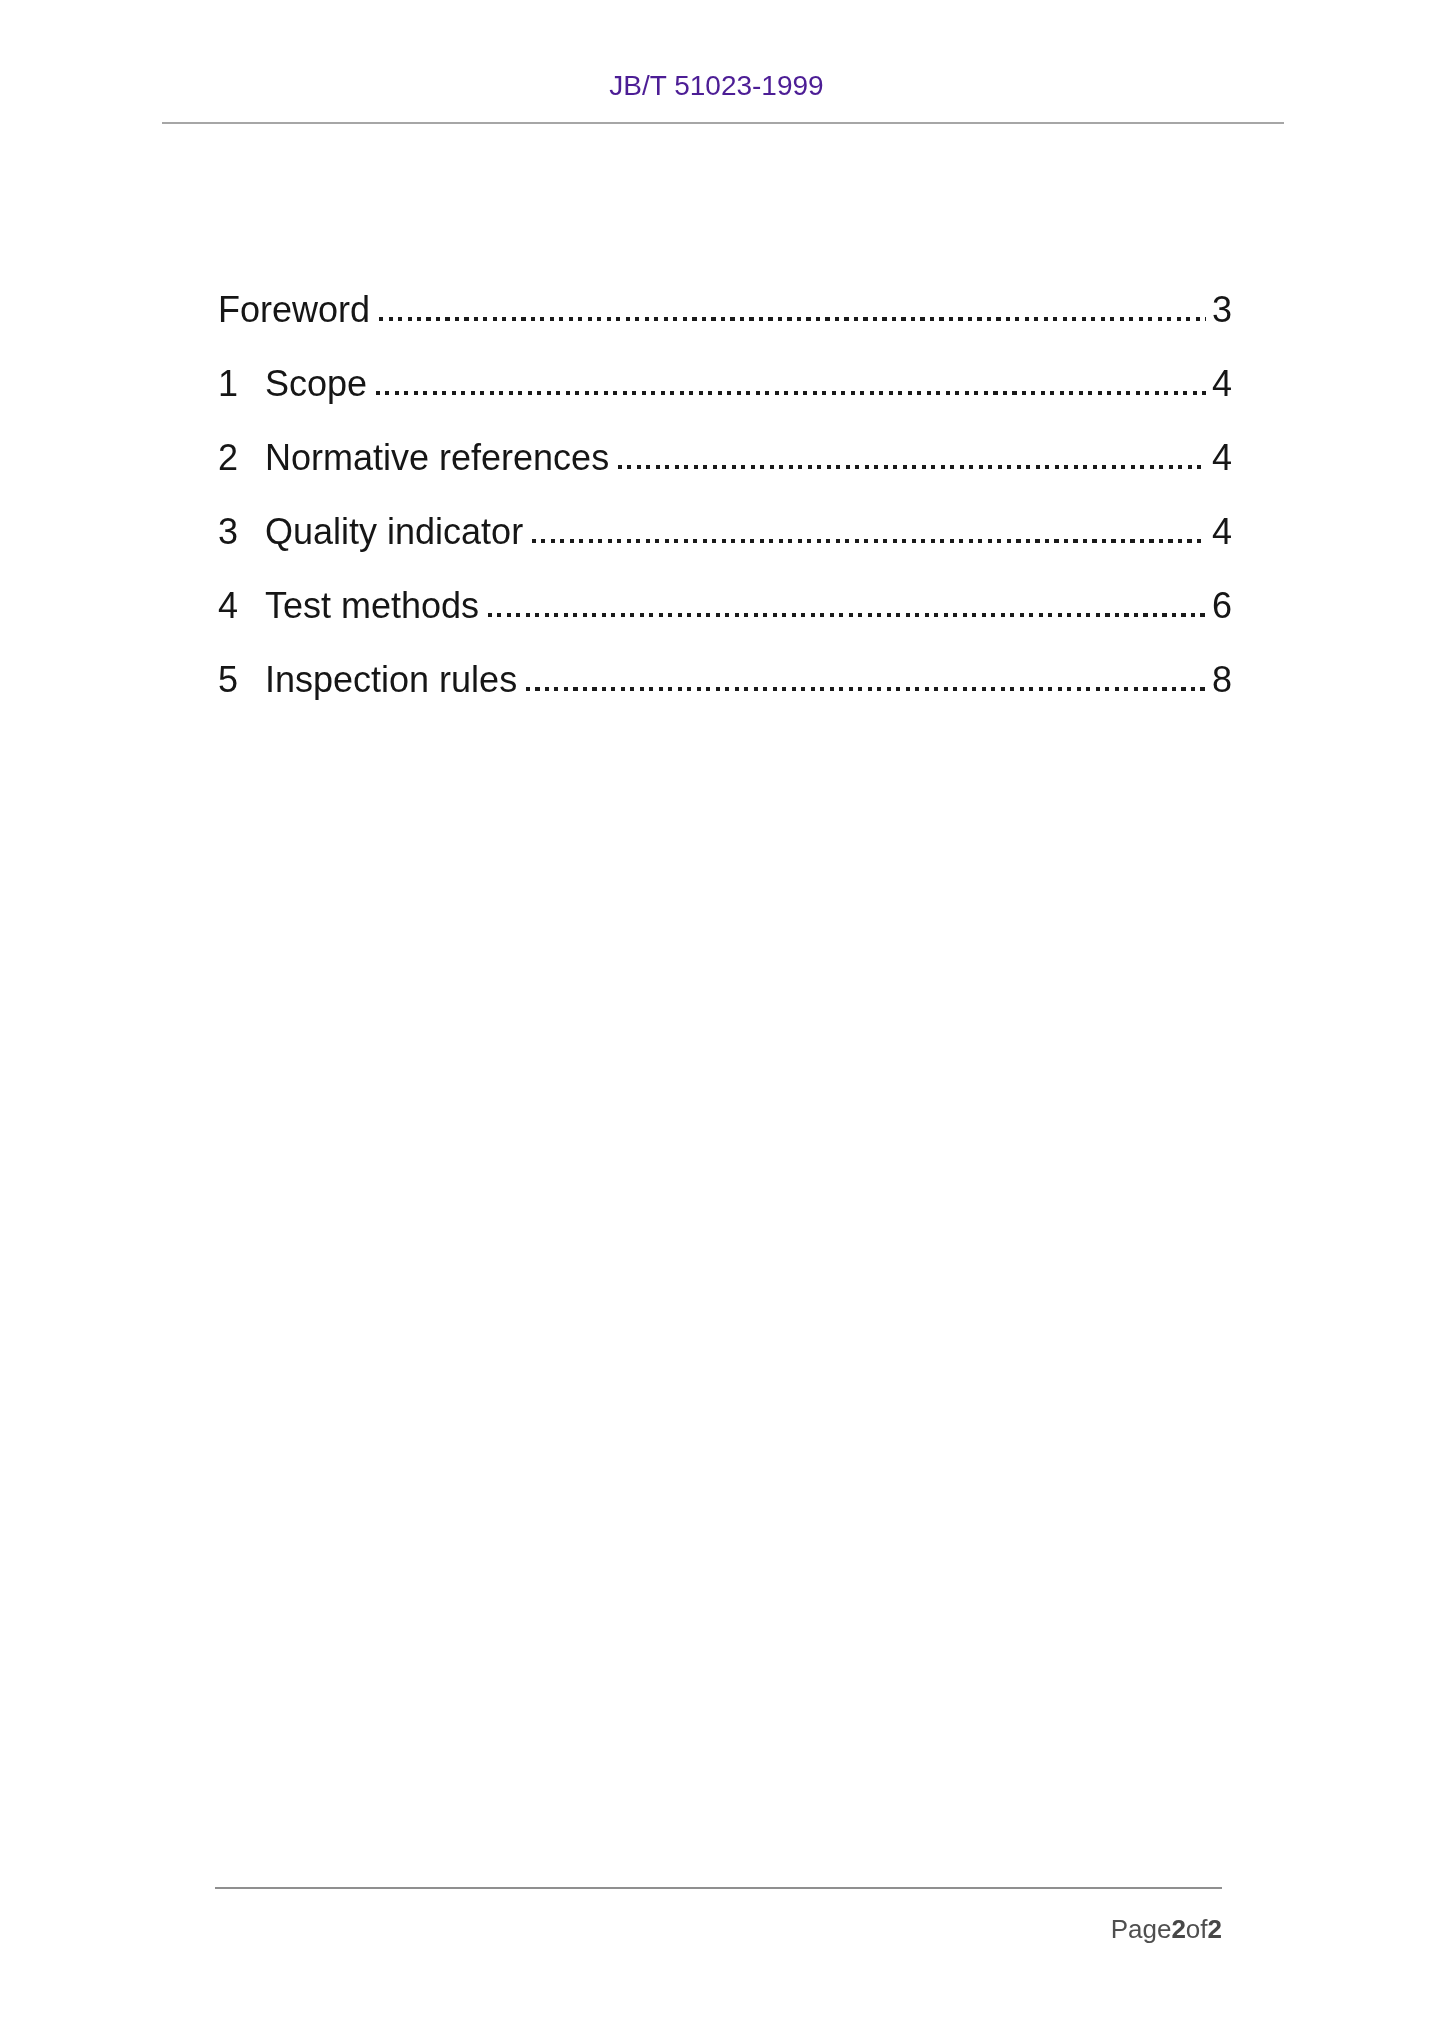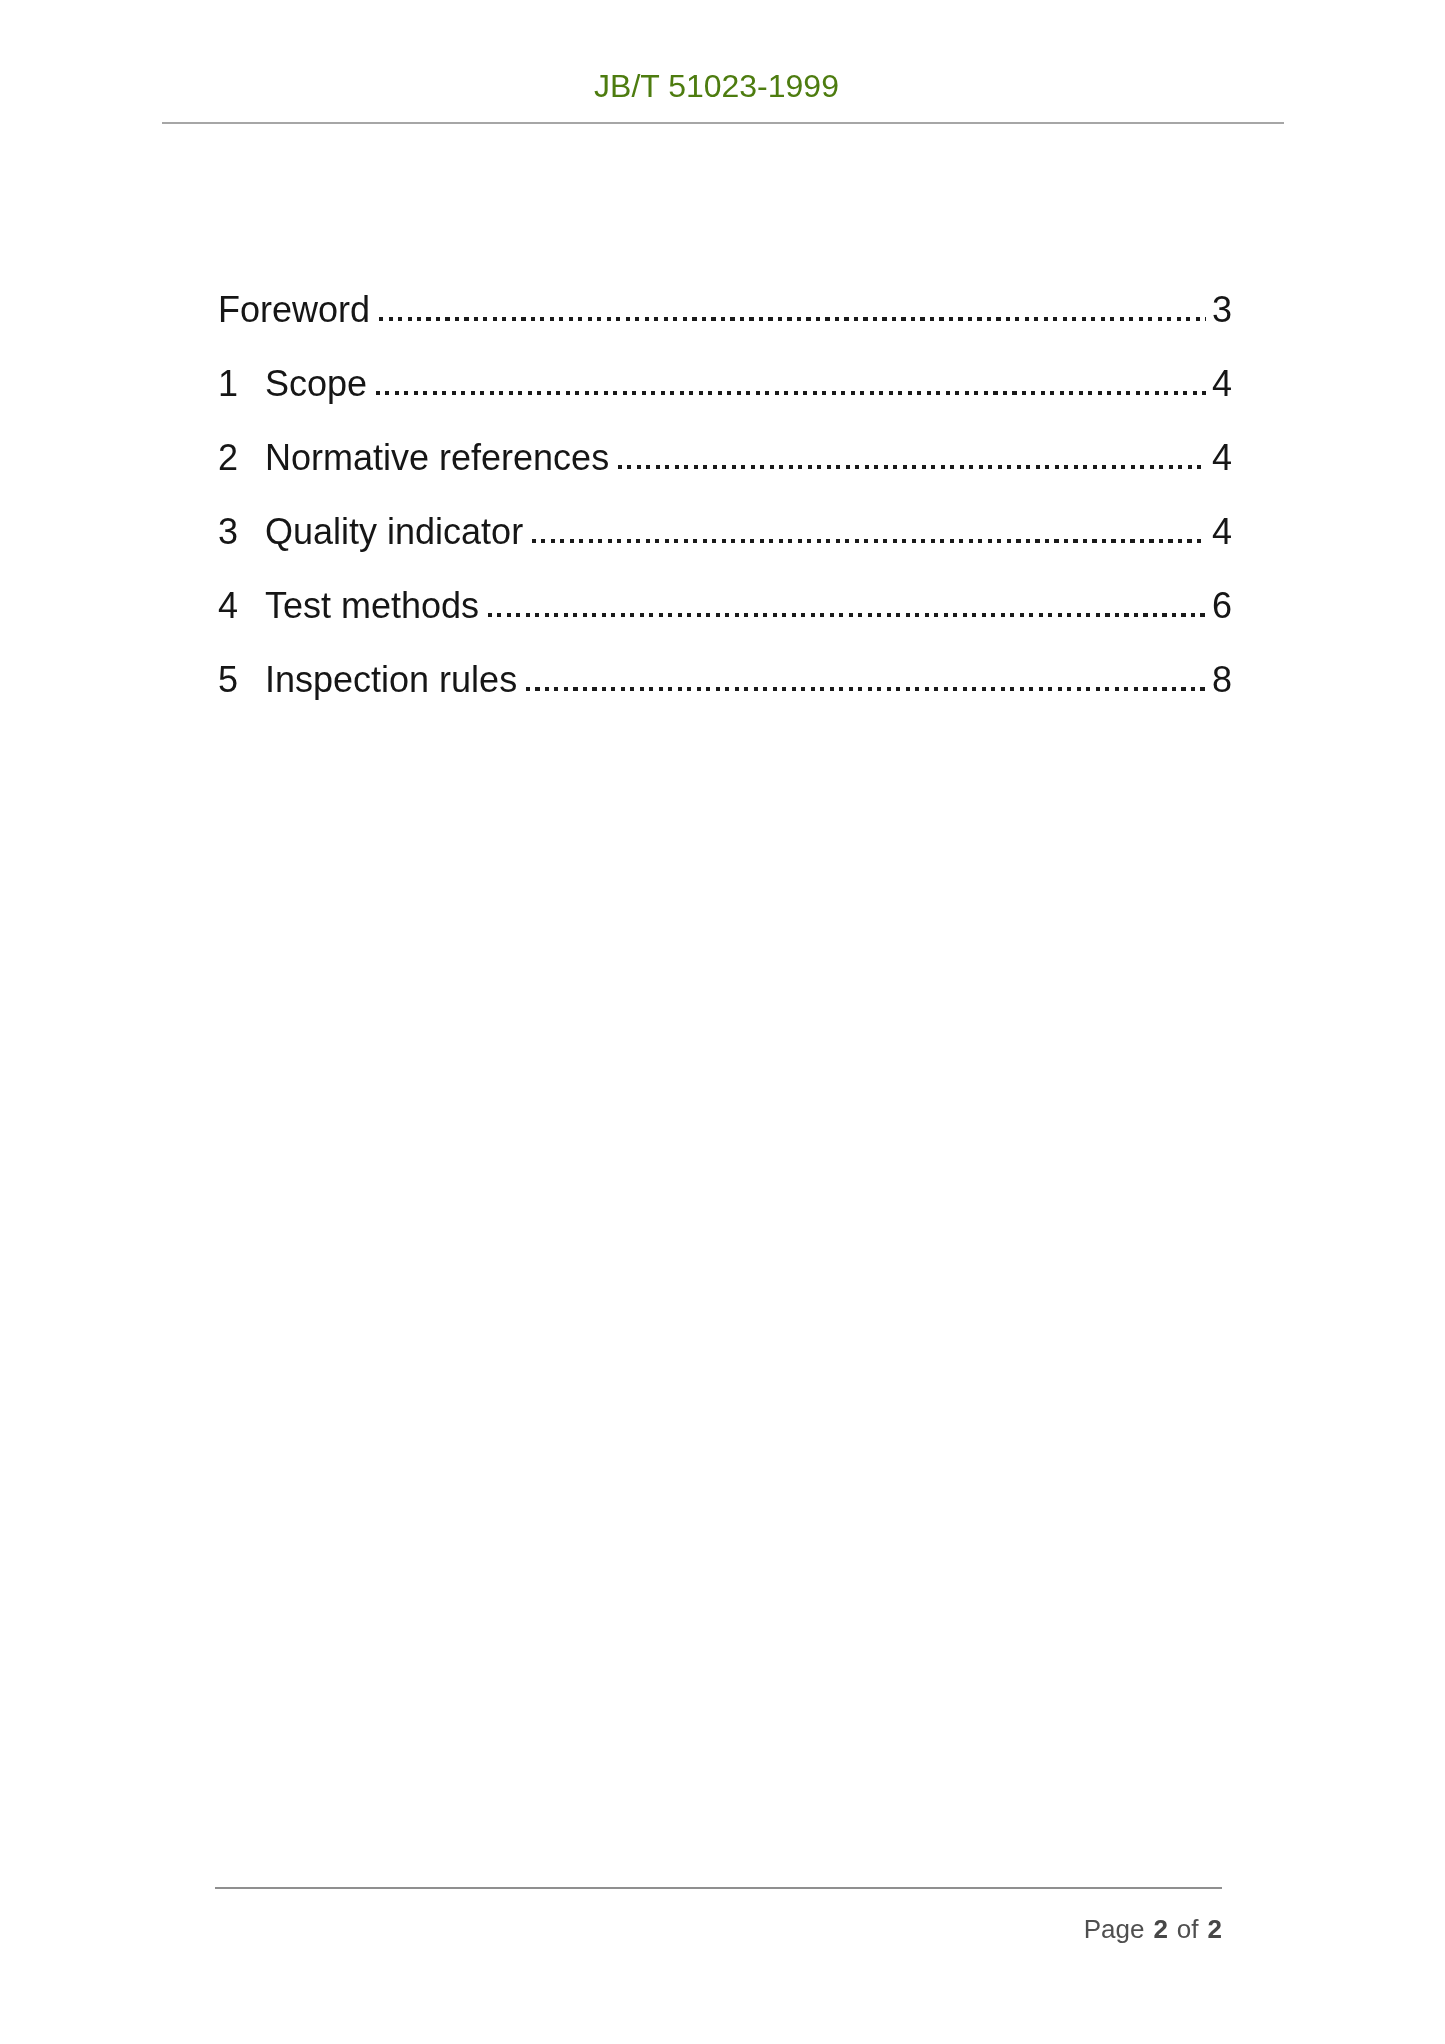--- a/index.html
+++ b/index.html
@@ -12,21 +12,21 @@
   }
   
   .hdr-banner{
     position:absolute;left:60px;top:58px;width:1325px;
     text-align:center;white-space:nowrap;
     font-size:30px;line-height:36px;color:#4f4f4f;
   }
   .hdr-code{
     position:absolute;left:54px;top:69px;width:1325px;
     text-align:center;white-space:nowrap;
-    font-size:32px;line-height:34px;color:#4d7c0f;
+    font-size:28px;line-height:34px;color:#4c1d95;
   }
   .hdr-rule{
     position:absolute;left:162px;top:122px;width:1122px;height:2px;
     background:#a6a6a6;
   }
   
   .doc-title{
     position:absolute;left:162px;top:167px;width:1122px;
     text-align:center;
     font-size:37px;line-height:44px;font-weight:bold;color:#111111;
@@ -53,21 +53,21 @@
     position:absolute;left:215px;top:1887px;width:1007px;height:2px;
     background:#8f8f8f;
   }
   .ftr-left{
     position:absolute;left:215px;top:1913px;
     font-size:26px;line-height:32px;color:#4f4f4f;white-space:nowrap;
   }
   .ftr-link{text-decoration:underline;cursor:pointer;}
   .ftr-page{
     position:absolute;right:223px;top:1913px;
-    display:inline-flex;gap:9px;
+    display:inline-flex;
     font-size:26px;line-height:32px;color:#4f4f4f;white-space:nowrap;
   }
   .ftr-page .b{font-weight:bold;color:#474747;}
 </style>
 </head>
 <body>
 
 <div class="page">
 
   <div class="hdr-code">JB/T 51023-1999</div>

